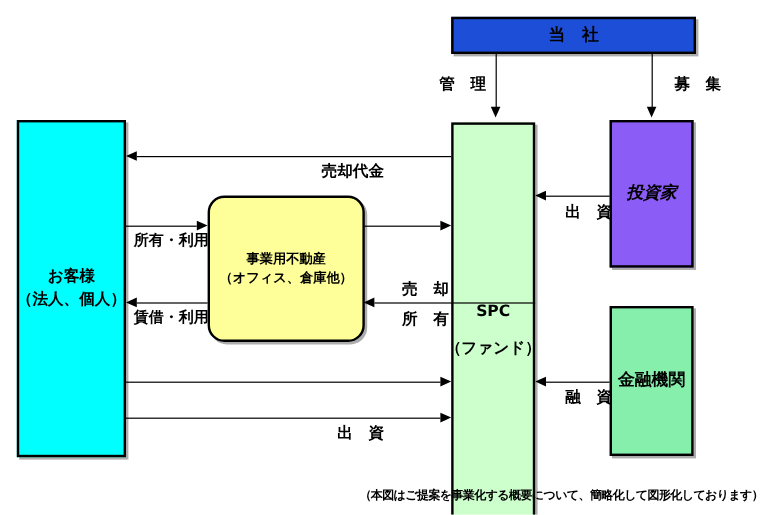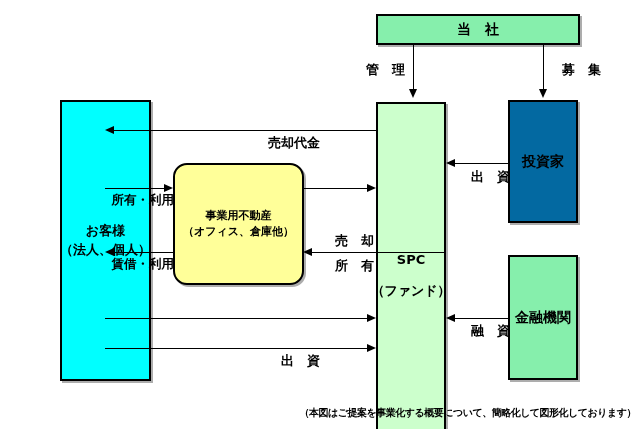--- a/index.html
+++ b/index.html
@@ -45,40 +45,40 @@
   #lbl-yushi{left:446px;top:322px;width:64px;}
   
   .caption{position:absolute;right:4px;top:406px;font-size:10px;font-weight:bold;
     letter-spacing:-0.5px;white-space:nowrap;}
 </style>
 </head>
 <body>
 
 <div class="stage">
 
-  <div class="box" id="box-company" style="background: #86efac;">
+  <div class="box" id="box-company" style="background: #1d4ed8;">
     <span>当　社</span>
   </div>
 
-  <div class="box" id="box-customer" style="background: rgb(0, 255, 255); margin-left: 46px;">
+  <div class="box" id="box-customer" style="background: rgb(0, 255, 255);">
     <span>お客様</span>
     <span>（法人、個人）</span>
   </div>
 
   <div class="box" id="box-realestate" style="background: rgb(255, 255, 153);">
     <span>事業用不動産</span>
     <span>（オフィス、倉庫他）</span>
   </div>
 
   <div class="box" id="box-spc" style="background: rgb(204, 255, 204);">
     <span>SPC</span>
     <span>（ファンド）</span>
   </div>
 
-  <div class="box" id="box-investor" style="background: #0369a1;">
+  <div class="box" id="box-investor" style="background: #8b5cf6; font-style: italic;">
     <span>投資家</span>
   </div>
 
   <div class="box" id="box-bank" style="background: #86efac;">
     <span>金融機関</span>
   </div>
 
   <div class="v-line" style="left:413px;top:45px;height:46px;"></div>
   <div class="ah-down" style="left:409px;top:89px;"></div>
   <div class="alabel" id="lbl-kanri">管　理</div>

